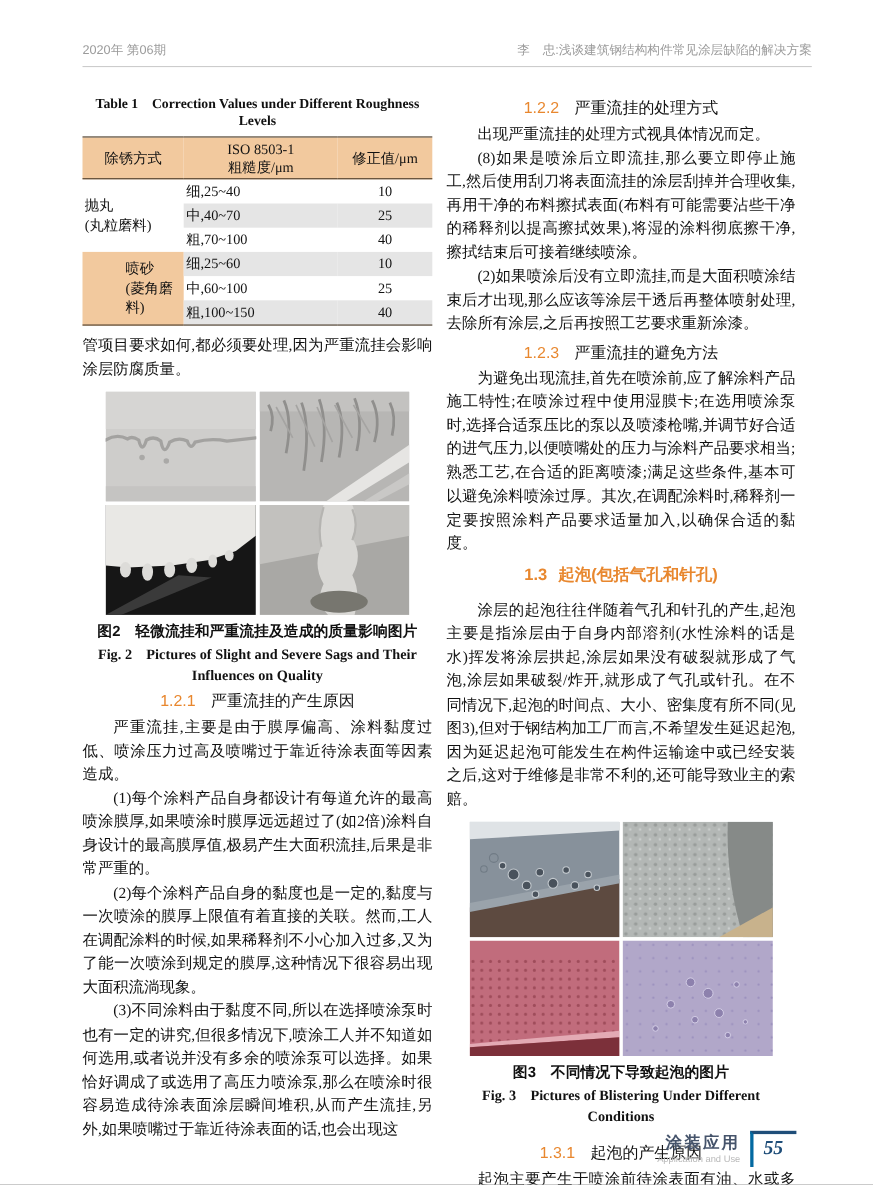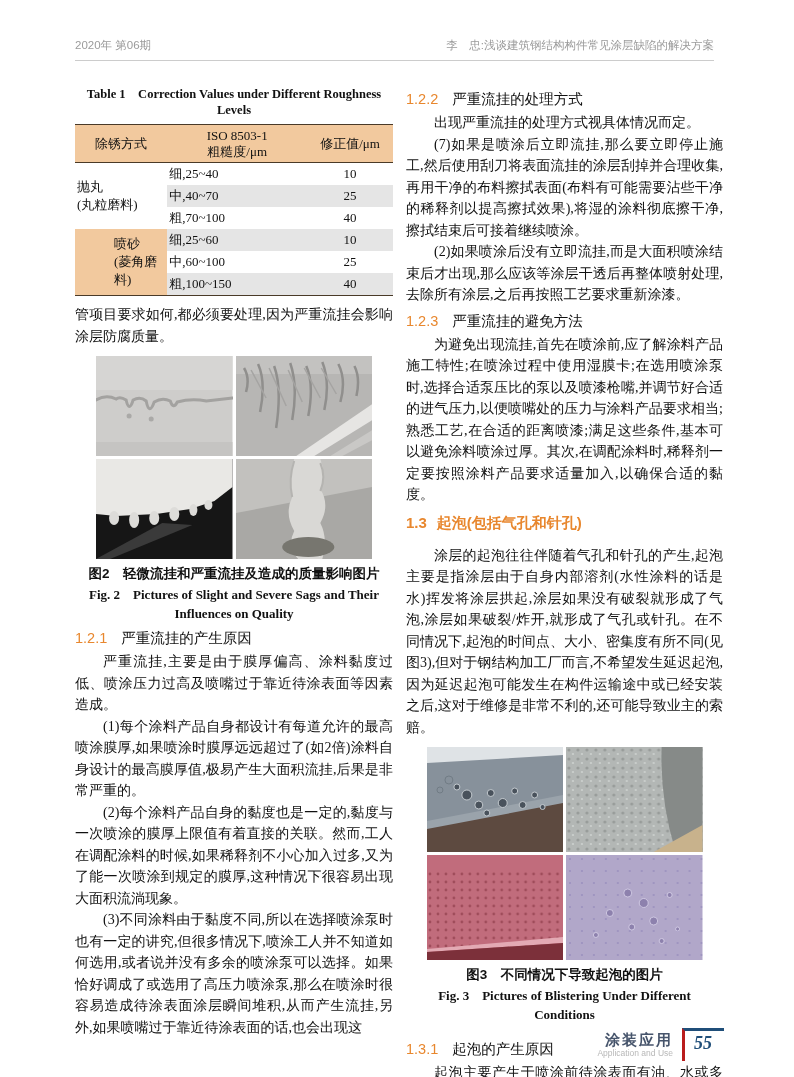--- a/index.html
+++ b/index.html
@@ -1,19 +1,19 @@
 <!DOCTYPE html>
 <html><head>
 <meta charset="utf-8">
 <style>
   html,body{margin:0;padding:0;background:#888;}
   .page{position:relative;width:794px;height:1077px;background:#ffffff;margin:0 auto;overflow:hidden;
         font-family:"Liberation Serif","DejaVu Serif",serif;color:#111;}
   
-  .pg-header{position:absolute;top:38px;left:75px;right:80px;display:flex;justify-content:space-between;
+  .pg-header{position:absolute;top:38px;left:75px;right:56px;display:flex;justify-content:space-between;
              align-items:flex-end;font-family:"Liberation Sans","DejaVu Sans",sans-serif;
              font-size:11.5px;color:#9b9b9b;border-bottom:1px solid #cccccc;padding-bottom:7px;}
   
   .columns{position:absolute;top:84px;left:75px;right:71px;display:flex;gap:13px;}
   .col{flex:0 0 318px;width:318px;}
   .col.right{flex:0 0 317px;width:317px;}
   p{margin:0;font-size:14px;line-height:21.5px;text-align:justify;text-indent:2em;}
   p.noindent{text-indent:0;}
   
   .tcap-zh{font-size:13.5px;font-weight:bold;text-align:center;line-height:17px;margin-top:2px;
@@ -34,31 +34,31 @@
   .figure{display:grid;grid-template-columns:1fr 1fr;gap:3px;width:276px;margin:9px auto 5px;}
   .figure .ph{line-height:0;}
   .figure svg{display:block;width:100%;height:100%;}
   .fig2 .ph{height:100px;}
   .fig3 .ph{height:105px;}
   .fcap-zh{font-size:13.5px;font-weight:bold;text-align:center;line-height:20px;margin-top:3px;
            font-family:"Liberation Sans","DejaVu Sans",sans-serif;}
   .fcap-en{font-size:13px;font-weight:bold;text-align:center;line-height:19px;margin:1px 2px 4px;}
   
   .sec-h{font-size:14.5px;line-height:22px;margin:4px 0 2px;
-         font-family:"Liberation Sans","DejaVu Sans",sans-serif;}
+         font-family:"Liberation Sans","DejaVu Sans",sans-serif;text-align:center;}
   .sec-num{color:#E8872E;margin-right:14px;}
   .sec-h.major{color:#E8872E;font-weight:bold;font-size:15px;margin:6px 0 11px;}
   .sec-h.major .sec-num{margin-right:10px;}
   
   .pg-footer{position:absolute;right:70px;bottom:16px;display:flex;align-items:flex-start;}
   .f-labels{text-align:right;margin-right:9px;padding-top:3px;}
   .f-zh{font-size:15px;font-weight:bold;color:#46546b;letter-spacing:2px;
         font-family:"Liberation Sans","DejaVu Sans",sans-serif;line-height:17px;}
   .f-en{font-size:8.5px;color:#b8b8b8;font-family:"Liberation Sans","DejaVu Sans",sans-serif;line-height:11px;}
-  .f-pagebox{border-left:3px solid #b91c1c;border-top:3px solid #1F4E79;padding:2px 12px 8px 9px;}
+  .f-pagebox{border-left:3px solid #0369a1;border-top:3px solid #1F4E79;padding:2px 12px 8px 9px;}
   .f-num{font-size:18px;font-style:italic;font-weight:bold;color:#1F4E79;line-height:20px;}
 </style>
 </head>
 <body>
 
 <div class="page">
 
   <div class="pg-header">
     <span>2020年 第06期</span>
     <span>李　忠:浅谈建筑钢结构构件常见涂层缺陷的解决方案</span>
@@ -183,21 +183,21 @@
       <p>(3)不同涂料由于黏度不同,所以在选择喷涂泵时也有一定的讲究,但很多情况下,喷涂工人并不知道如何选用,或者说并没有多余的喷涂泵可以选择。如果恰好调成了或选用了高压力喷涂泵,那么在喷涂时很容易造成待涂表面涂层瞬间堆积,从而产生流挂,另外,如果喷嘴过于靠近待涂表面的话,也会出现这</p>
     </div>
 
     <div class="col right">
 
 
       <div class="sec-h">
         <span class="sec-num">1.2.2</span><span class="sec-title">严重流挂的处理方式</span>
       </div>
       <p>出现严重流挂的处理方式视具体情况而定。</p>
-      <p>(7)如果是喷涂后立即流挂,那么要立即停止施工,然后使用刮刀将表面流挂的涂层刮掉并合理收集,再用干净的布料擦拭表面(布料有可能需要沾些干净的稀释剂以提高擦拭效果),将湿的涂料彻底擦干净,擦拭结束后可接着继续喷涂。</p>
+      <p>(8)如果是喷涂后立即流挂,那么要立即停止施工,然后使用刮刀将表面流挂的涂层刮掉并合理收集,再用干净的布料擦拭表面(布料有可能需要沾些干净的稀释剂以提高擦拭效果),将湿的涂料彻底擦干净,擦拭结束后可接着继续喷涂。</p>
       <p>(2)如果喷涂后没有立即流挂,而是大面积喷涂结束后才出现,那么应该等涂层干透后再整体喷射处理,去除所有涂层,之后再按照工艺要求重新涂漆。</p>
 
       <div class="sec-h">
         <span class="sec-num">1.2.3</span><span class="sec-title">严重流挂的避免方法</span>
       </div>
       <p>为避免出现流挂,首先在喷涂前,应了解涂料产品施工特性;在喷涂过程中使用湿膜卡;在选用喷涂泵时,选择合适泵压比的泵以及喷漆枪嘴,并调节好合适的进气压力,以便喷嘴处的压力与涂料产品要求相当;熟悉工艺,在合适的距离喷漆;满足这些条件,基本可以避免涂料喷涂过厚。其次,在调配涂料时,稀释剂一定要按照涂料产品要求适量加入,以确保合适的黏度。</p>
 
       <div class="sec-h major">
         <span class="sec-num">1.3</span><span class="sec-title">起泡(包括气孔和针孔)</span>
       </div>

